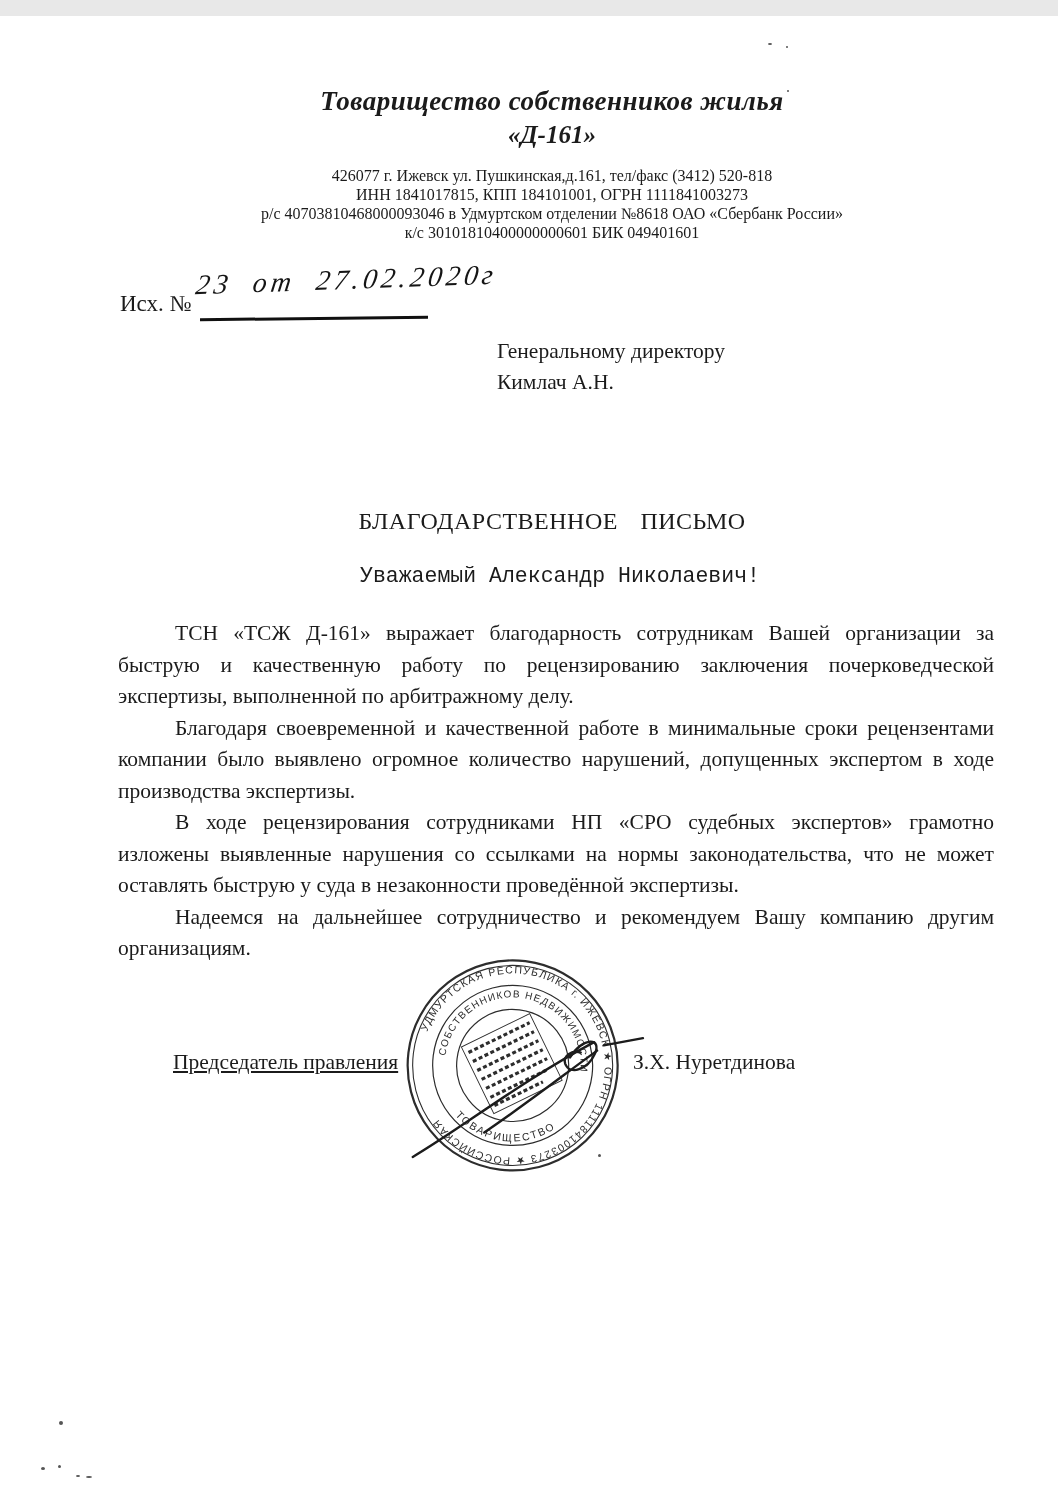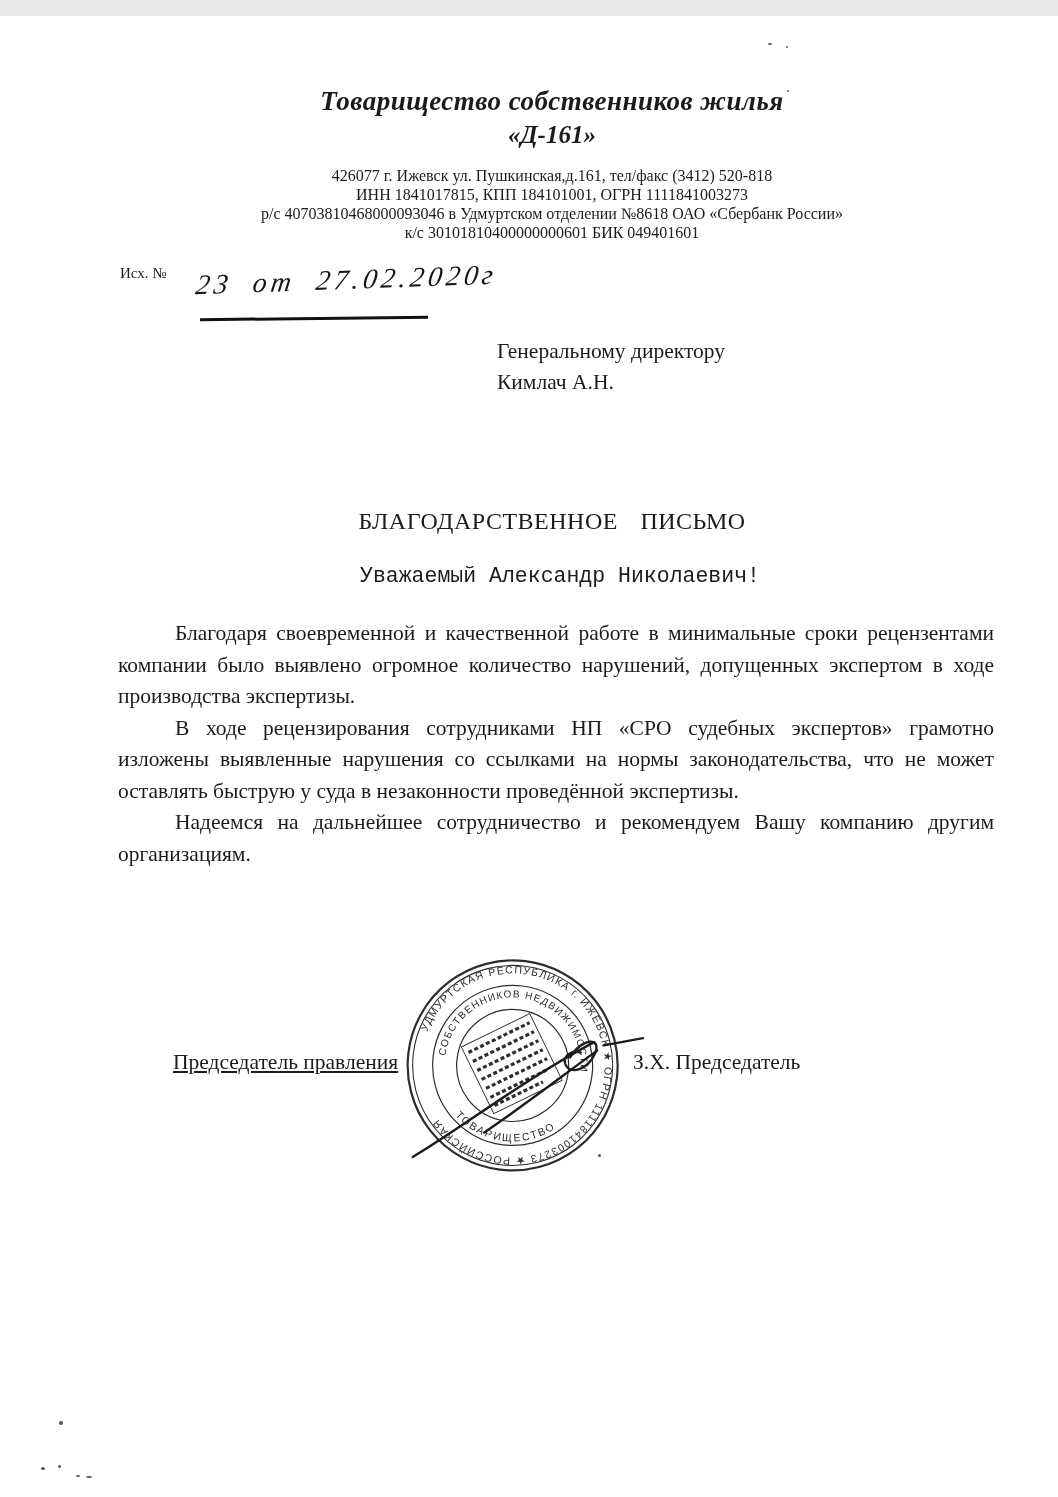--- a/index.html
+++ b/index.html
@@ -12,21 +12,21 @@
     color:#1b1b1b;
     font-family:"Liberation Serif","DejaVu Serif",serif;
   }
   
   .letterhead { position:absolute; top:70px; left:23px; width:1058px; text-align:center; }
   .org-type   { font-size:27px; font-weight:bold; font-style:italic; letter-spacing:0.5px; }
   .org-name   { font-size:25px; font-weight:bold; font-style:italic; margin-top:4px; }
   .address    { position:absolute; top:150px; left:23px; width:1058px; text-align:center;
                 font-size:16px; line-height:19px; }
   
-  .outgoing       { position:absolute; top:249px; left:120px; font-size:15px; }
+  .outgoing       { position:absolute; top:275px; left:120px; font-size:23px; }
   .outgoing-label { display:inline-block; }
   .handwriting {
     position:absolute; top:248px; left:196px; width:300px;
     font-size:28px; font-style:italic; letter-spacing:4px; word-spacing:10px;
     transform:rotate(-2deg) skewX(-10deg); white-space:nowrap; color:#151515;
   }
   .outgoing-underline {
     position:absolute; top:301px; left:200px; width:228px; height:3px;
     background:#101010; transform:rotate(-0.6deg);
   }
@@ -78,27 +78,28 @@
 
   <div class="addressee">
     <div>Генеральному директору</div>
     <div>Кимлач А.Н.</div>
   </div>
 
   <div class="doc-title">БЛАГОДАРСТВЕННОЕ ПИСЬМО</div>
   <div class="salutation">Уважаемый Александр Николаевич!</div>
 
   <div class="body-text">
+    <p>ТСН «ТСЖ Д-161» выражает благодарность сотрудникам Вашей организации за быструю и качественную работу по рецензированию заключения почерковедческой экспертизы, выполненной по арбитражному делу.</p>
     <p>Благодаря своевременной и качественной работе в минимальные сроки рецензентами компании было выявлено огромное количество нарушений, допущенных экспертом в ходе производства экспертизы.</p>
     <p>В ходе рецензирования сотрудниками НП «СРО судебных экспертов» грамотно изложены выявленные нарушения со ссылками на нормы законодательства, что не может оставлять быструю у суда в незаконности проведённой экспертизы.</p>
     <p>Надеемся на дальнейшее сотрудничество и рекомендуем Вашу компанию другим организациям.</p>
   </div>
 
   <div class="sig-label">Председатель правления</div>
-  <div class="sig-name">З.Х. Председатель</div>
+  <div class="sig-name">З.Х. Нуретдинова</div>
 
   <div class="stamp">
     <svg viewBox="0 0 290 280" xmlns="http://www.w3.org/2000/svg">
       <defs>
         <path id="arcOuterFull" d="M 48,135 A 92 92 0 0 1 232,135 A 92 92 0 0 1 48,135"></path>
         <path id="arcMidTop" d="M 72,135 A 68 68 0 0 1 208,135"></path>
         <path id="arcMidBottom" d="M 64,135 A 76 76 0 0 0 216,135"></path>
       </defs>
       <g>
         <circle cx="140" cy="135" r="105" fill="none" stroke="#2d2d2d" stroke-width="2.2"></circle>

